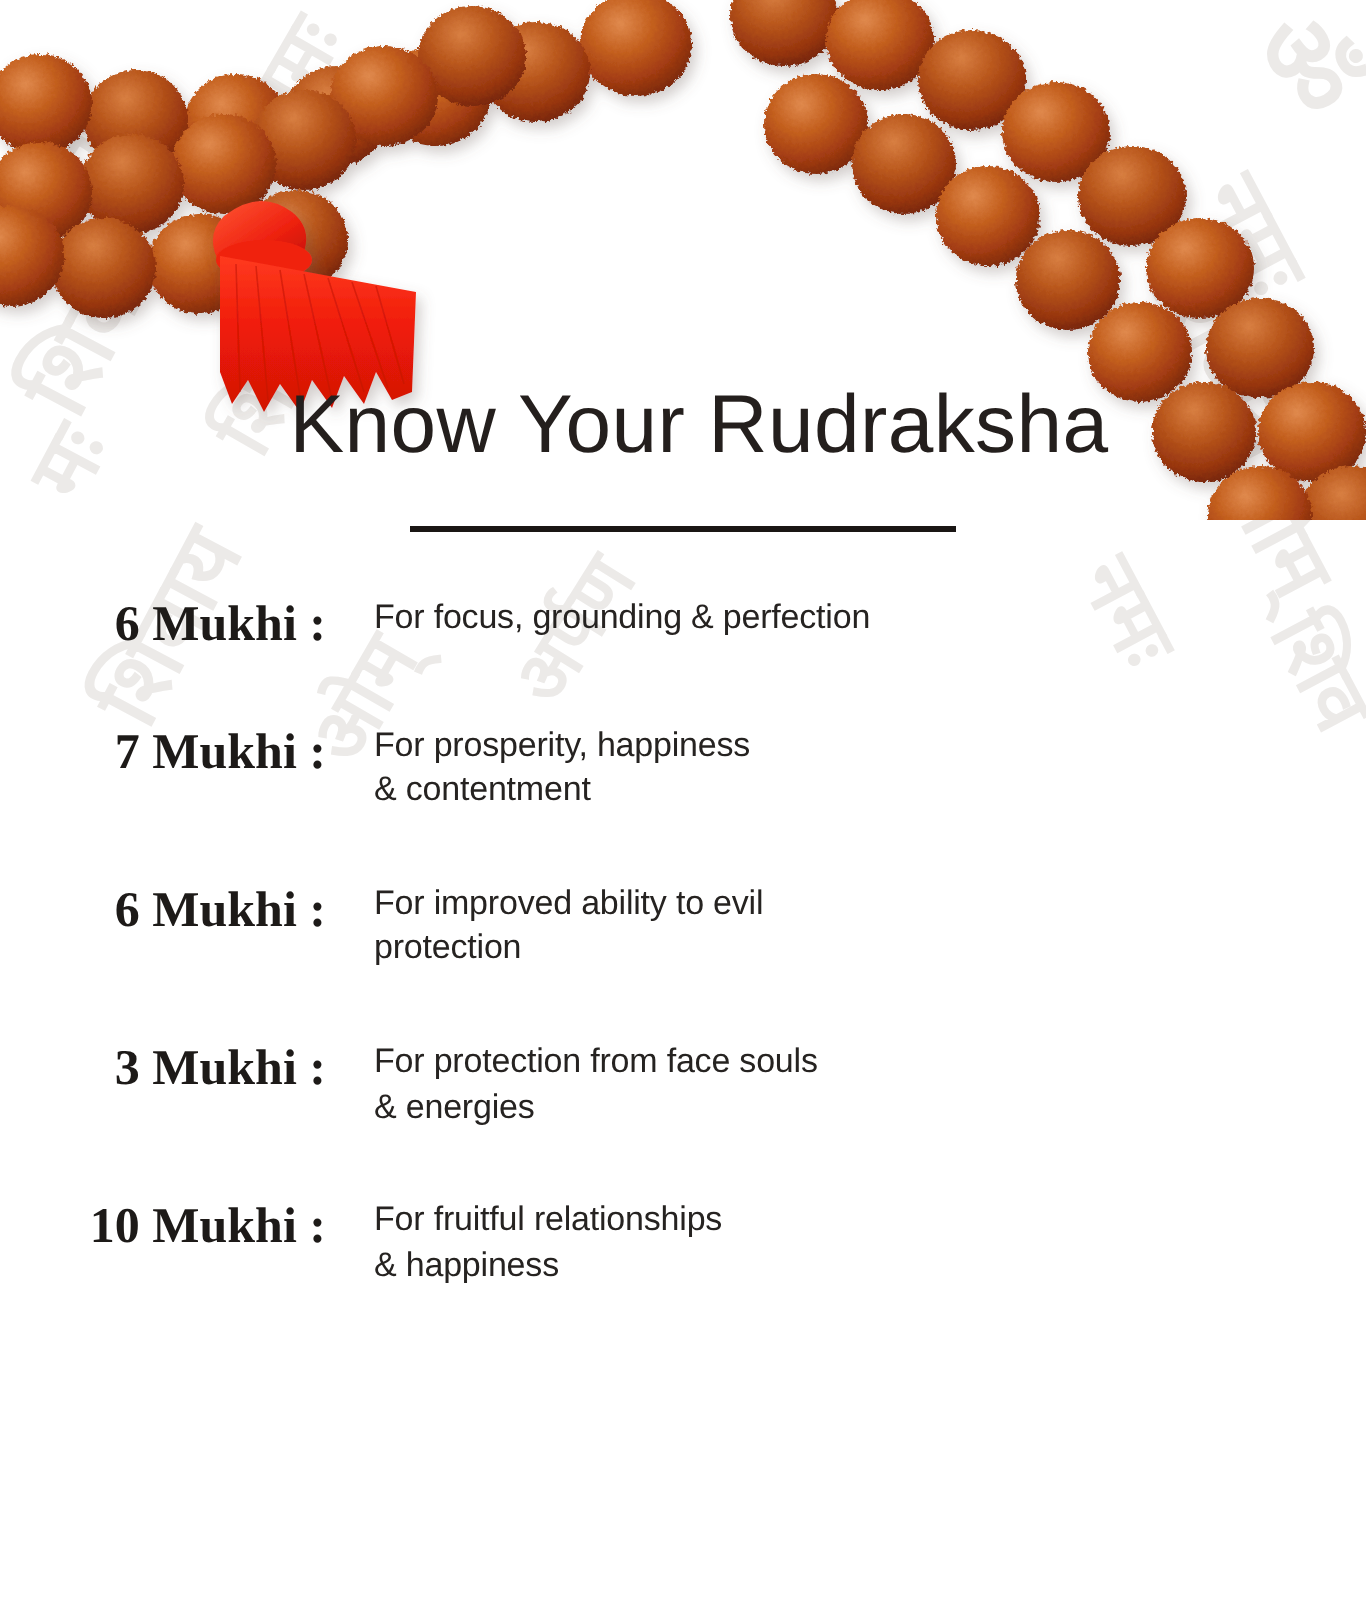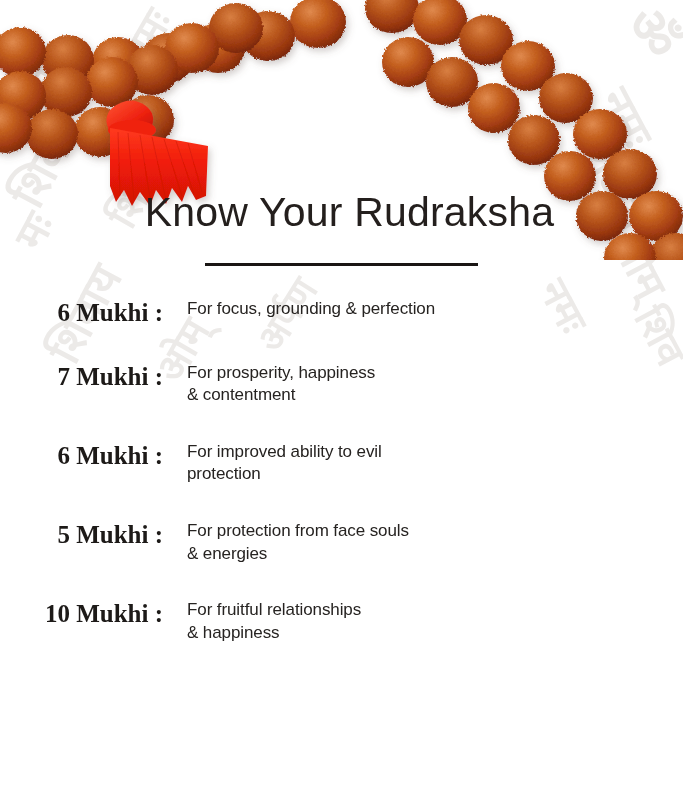--- a/index.html
+++ b/index.html
@@ -252,21 +252,21 @@
         </div>
         <div class="mukhi-row">
           <div class="mukhi-label">7 Mukhi :</div>
           <div class="mukhi-desc"><span>For prosperity, happiness</span><span class="line2">&amp; contentment</span></div>
         </div>
         <div class="mukhi-row">
           <div class="mukhi-label">6 Mukhi :</div>
           <div class="mukhi-desc"><span>For improved ability to evil</span><span class="line2">protection</span></div>
         </div>
         <div class="mukhi-row">
-          <div class="mukhi-label">5 Mukhi :</div>
+          <div class="mukhi-label">3 Mukhi :</div>
           <div class="mukhi-desc"><span>For protection from face souls</span><span class="line2">&amp; energies</span></div>
         </div>
         <div class="mukhi-row">
           <div class="mukhi-label">10 Mukhi :</div>
           <div class="mukhi-desc"><span>For fruitful relationships</span><span class="line2">&amp; happiness</span></div>
         </div>
       </div>
 
   </div>
 </div>

